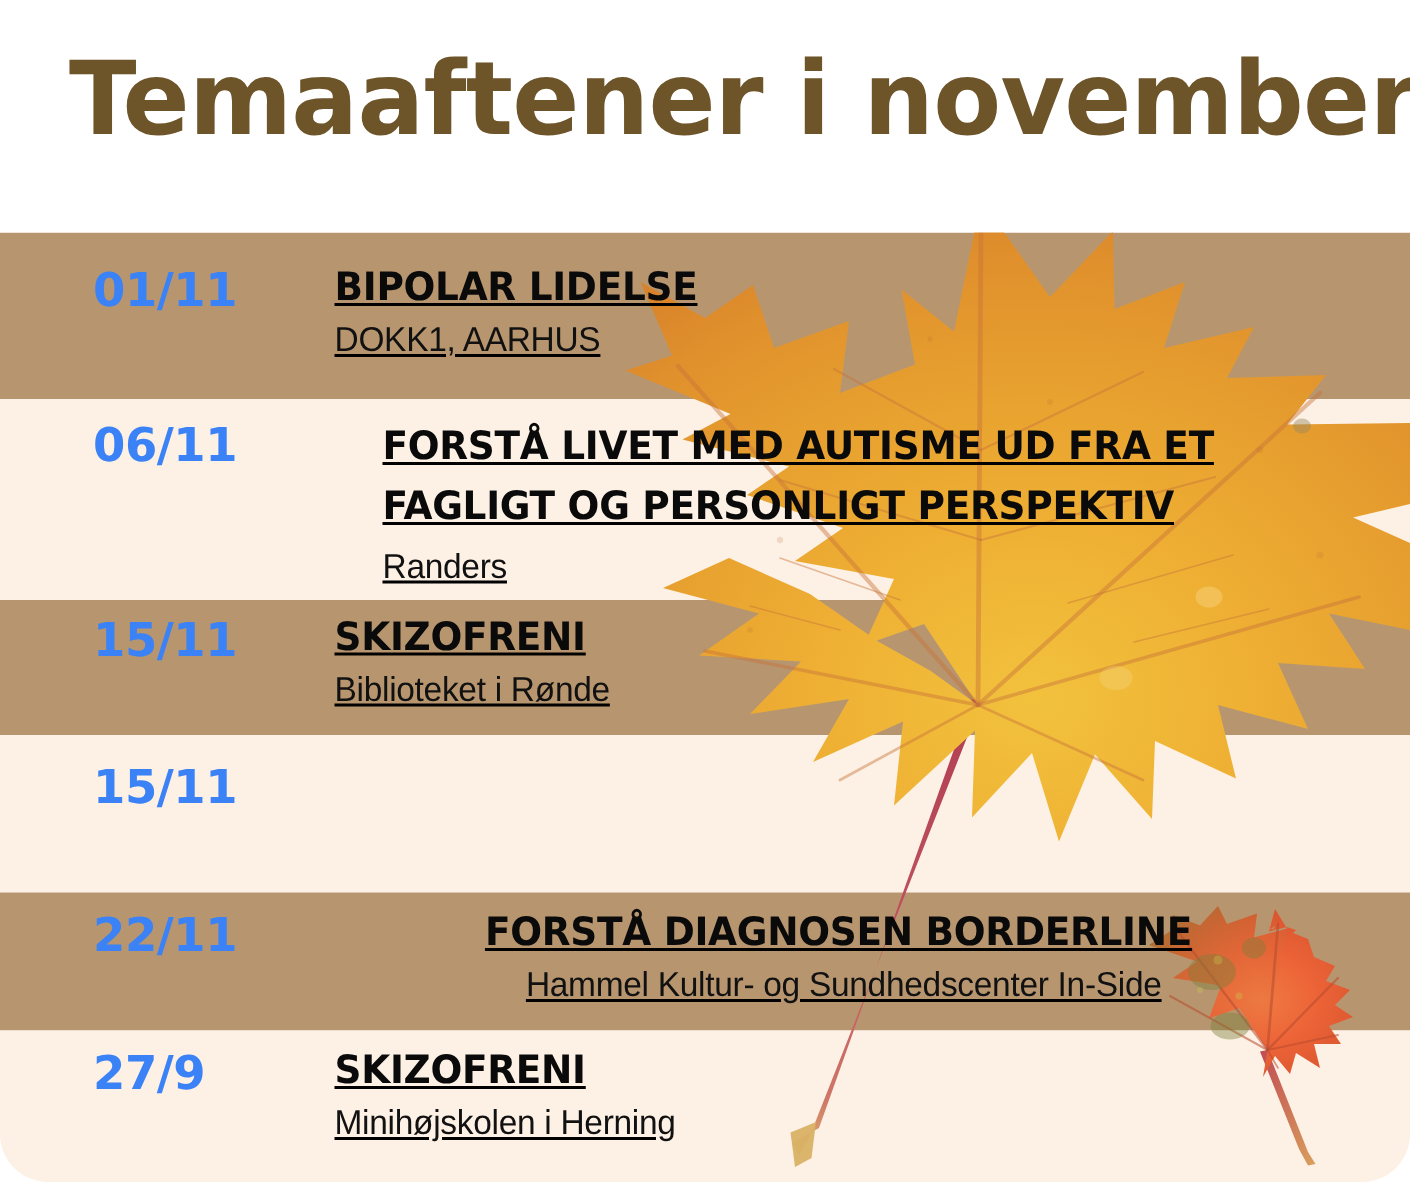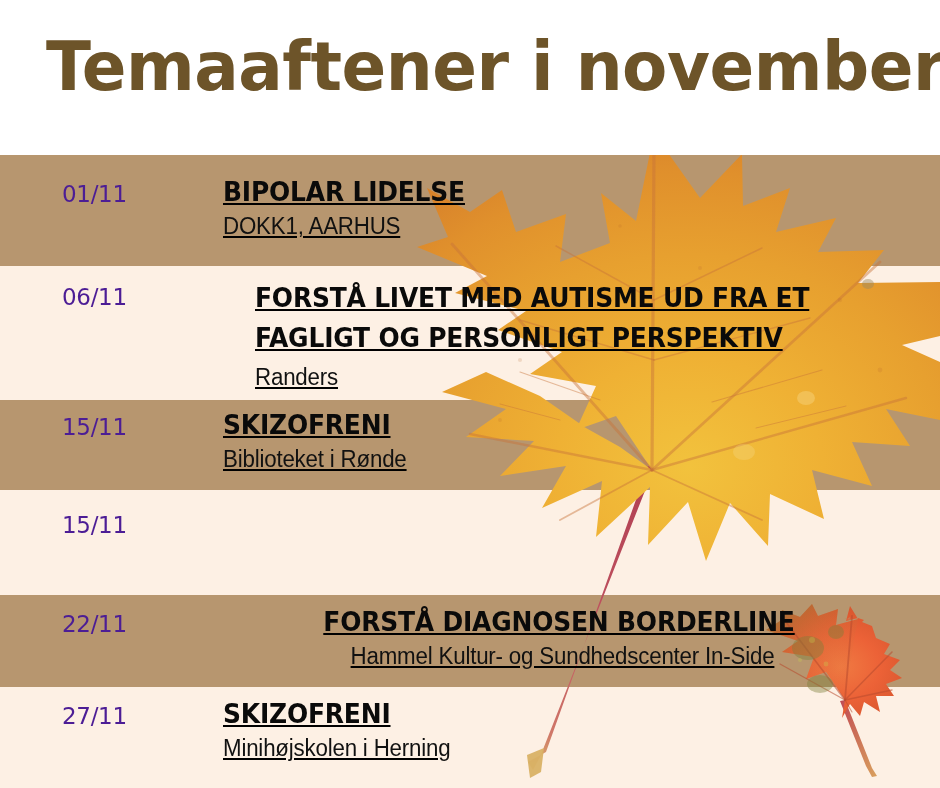--- a/index.html
+++ b/index.html
@@ -14,20 +14,21 @@
     font-family: "Liberation Sans", sans-serif;
     background: #ffffff;
   }
 
   #poster {
     position: relative;
     width: 940px;
     height: 788px;
     background: #ffffff;
     overflow: hidden;
+    border-radius: 32px;
   }
 
   
   #title-area {
     position: absolute;
     left: 0; top: 0;
     width: 940px;
     height: 155px;
     background: #ffffff;
     z-index: 5;
@@ -71,24 +72,24 @@
   .row {
     position: absolute;
     left: 0;
     width: 940px;
     z-index: 4;
   }
   .row-date {
     position: absolute;
     left: 62px;
     font-family: "DejaVu Sans", sans-serif;
-    font-weight: normal;
-    font-size: 23px;
+    font-weight: bold;
+    font-size: 31px;
     line-height: 30px;
-    color: #4c1d95;
+    color: #3b82f6;
     letter-spacing: -0.3px;
   }
   .row-body {
     position: absolute;
     left: 223px;
     width: 700px;
     text-decoration: underline;
   }
   .row-title {
     font-family: "DejaVu Sans", sans-serif;
@@ -282,20 +283,20 @@
 
   <div class="row" style="top:595px;height:92px;">
     <div class="row-date" style="top:14px;">22/11</div>
     <div class="row-body" style="top:10px;text-align:center;">
       <div class="row-title">FORSTÅ DIAGNOSEN BORDERLINE</div>
       <div class="row-venue">Hammel Kultur- og Sundhedscenter In-Side</div>
     </div>
   </div>
 
   <div class="row" style="top:687px;height:101px;">
-    <div class="row-date" style="top:14px;">27/11</div>
+    <div class="row-date" style="top:14px;">27/9</div>
     <div class="row-body" style="top:10px;">
       <div class="row-title">SKIZOFRENI</div>
       <div class="row-venue">Minihøjskolen i Herning</div>
     </div>
   </div>
 
 </div>
 
 </body></html>

